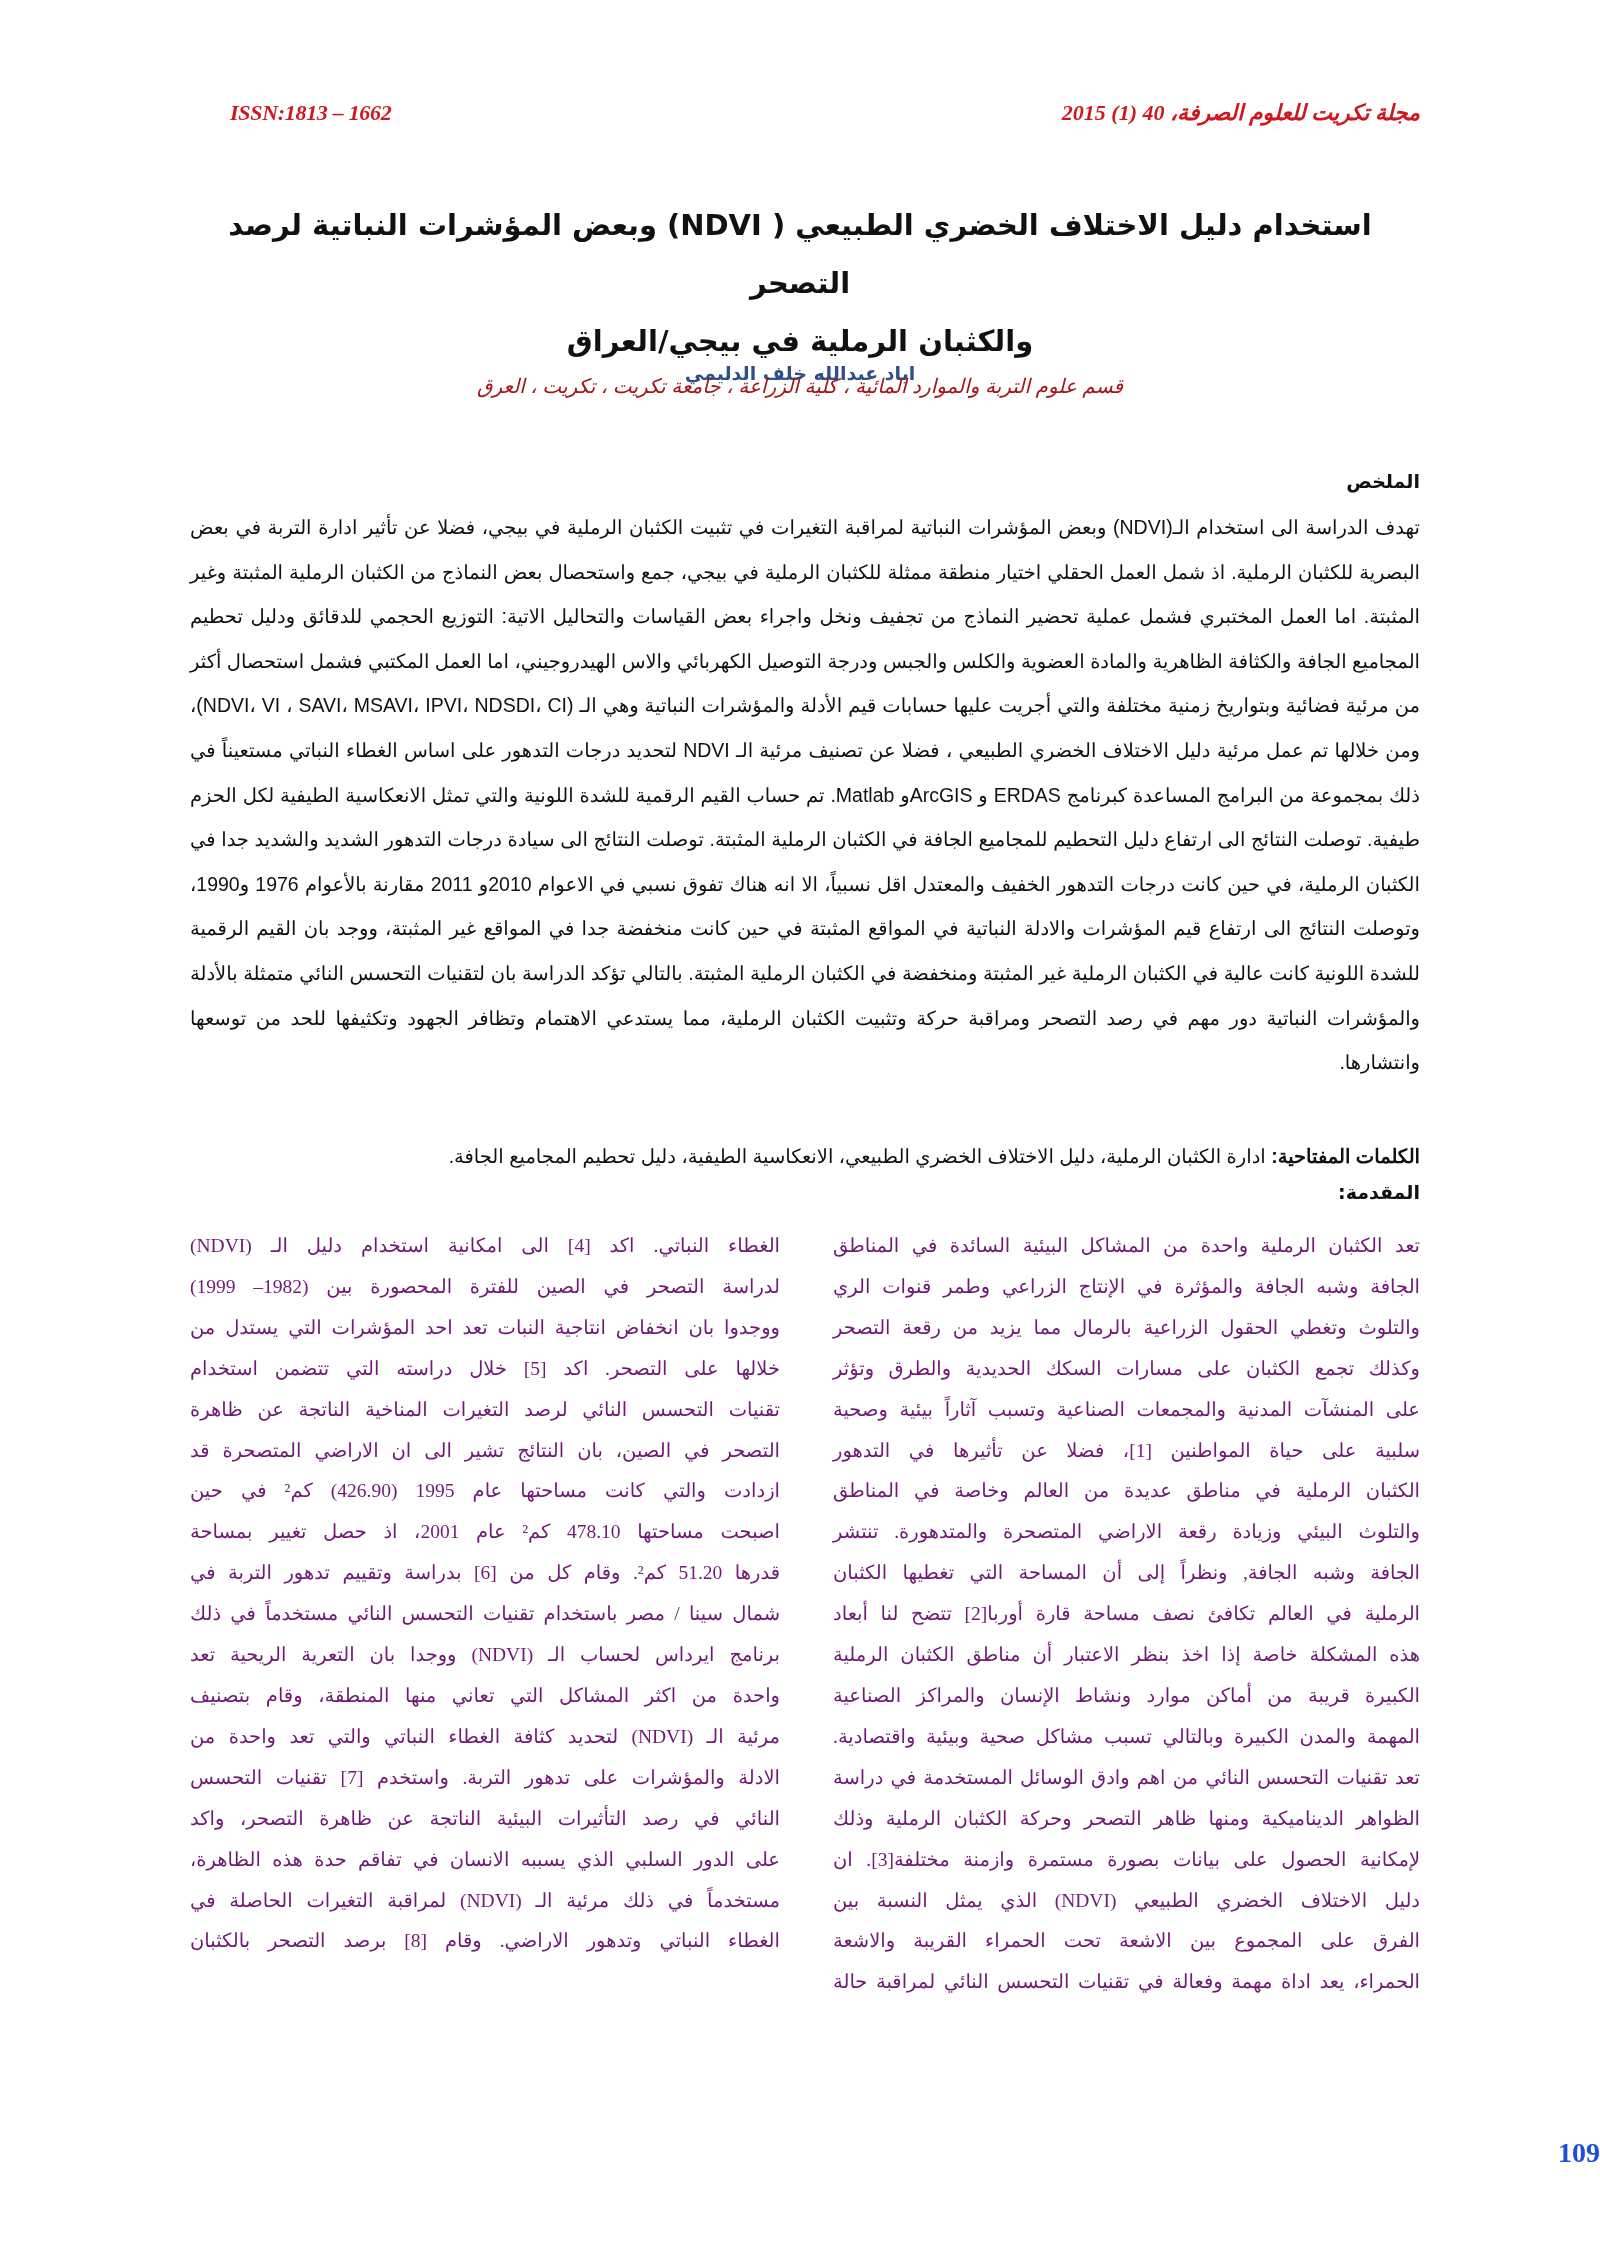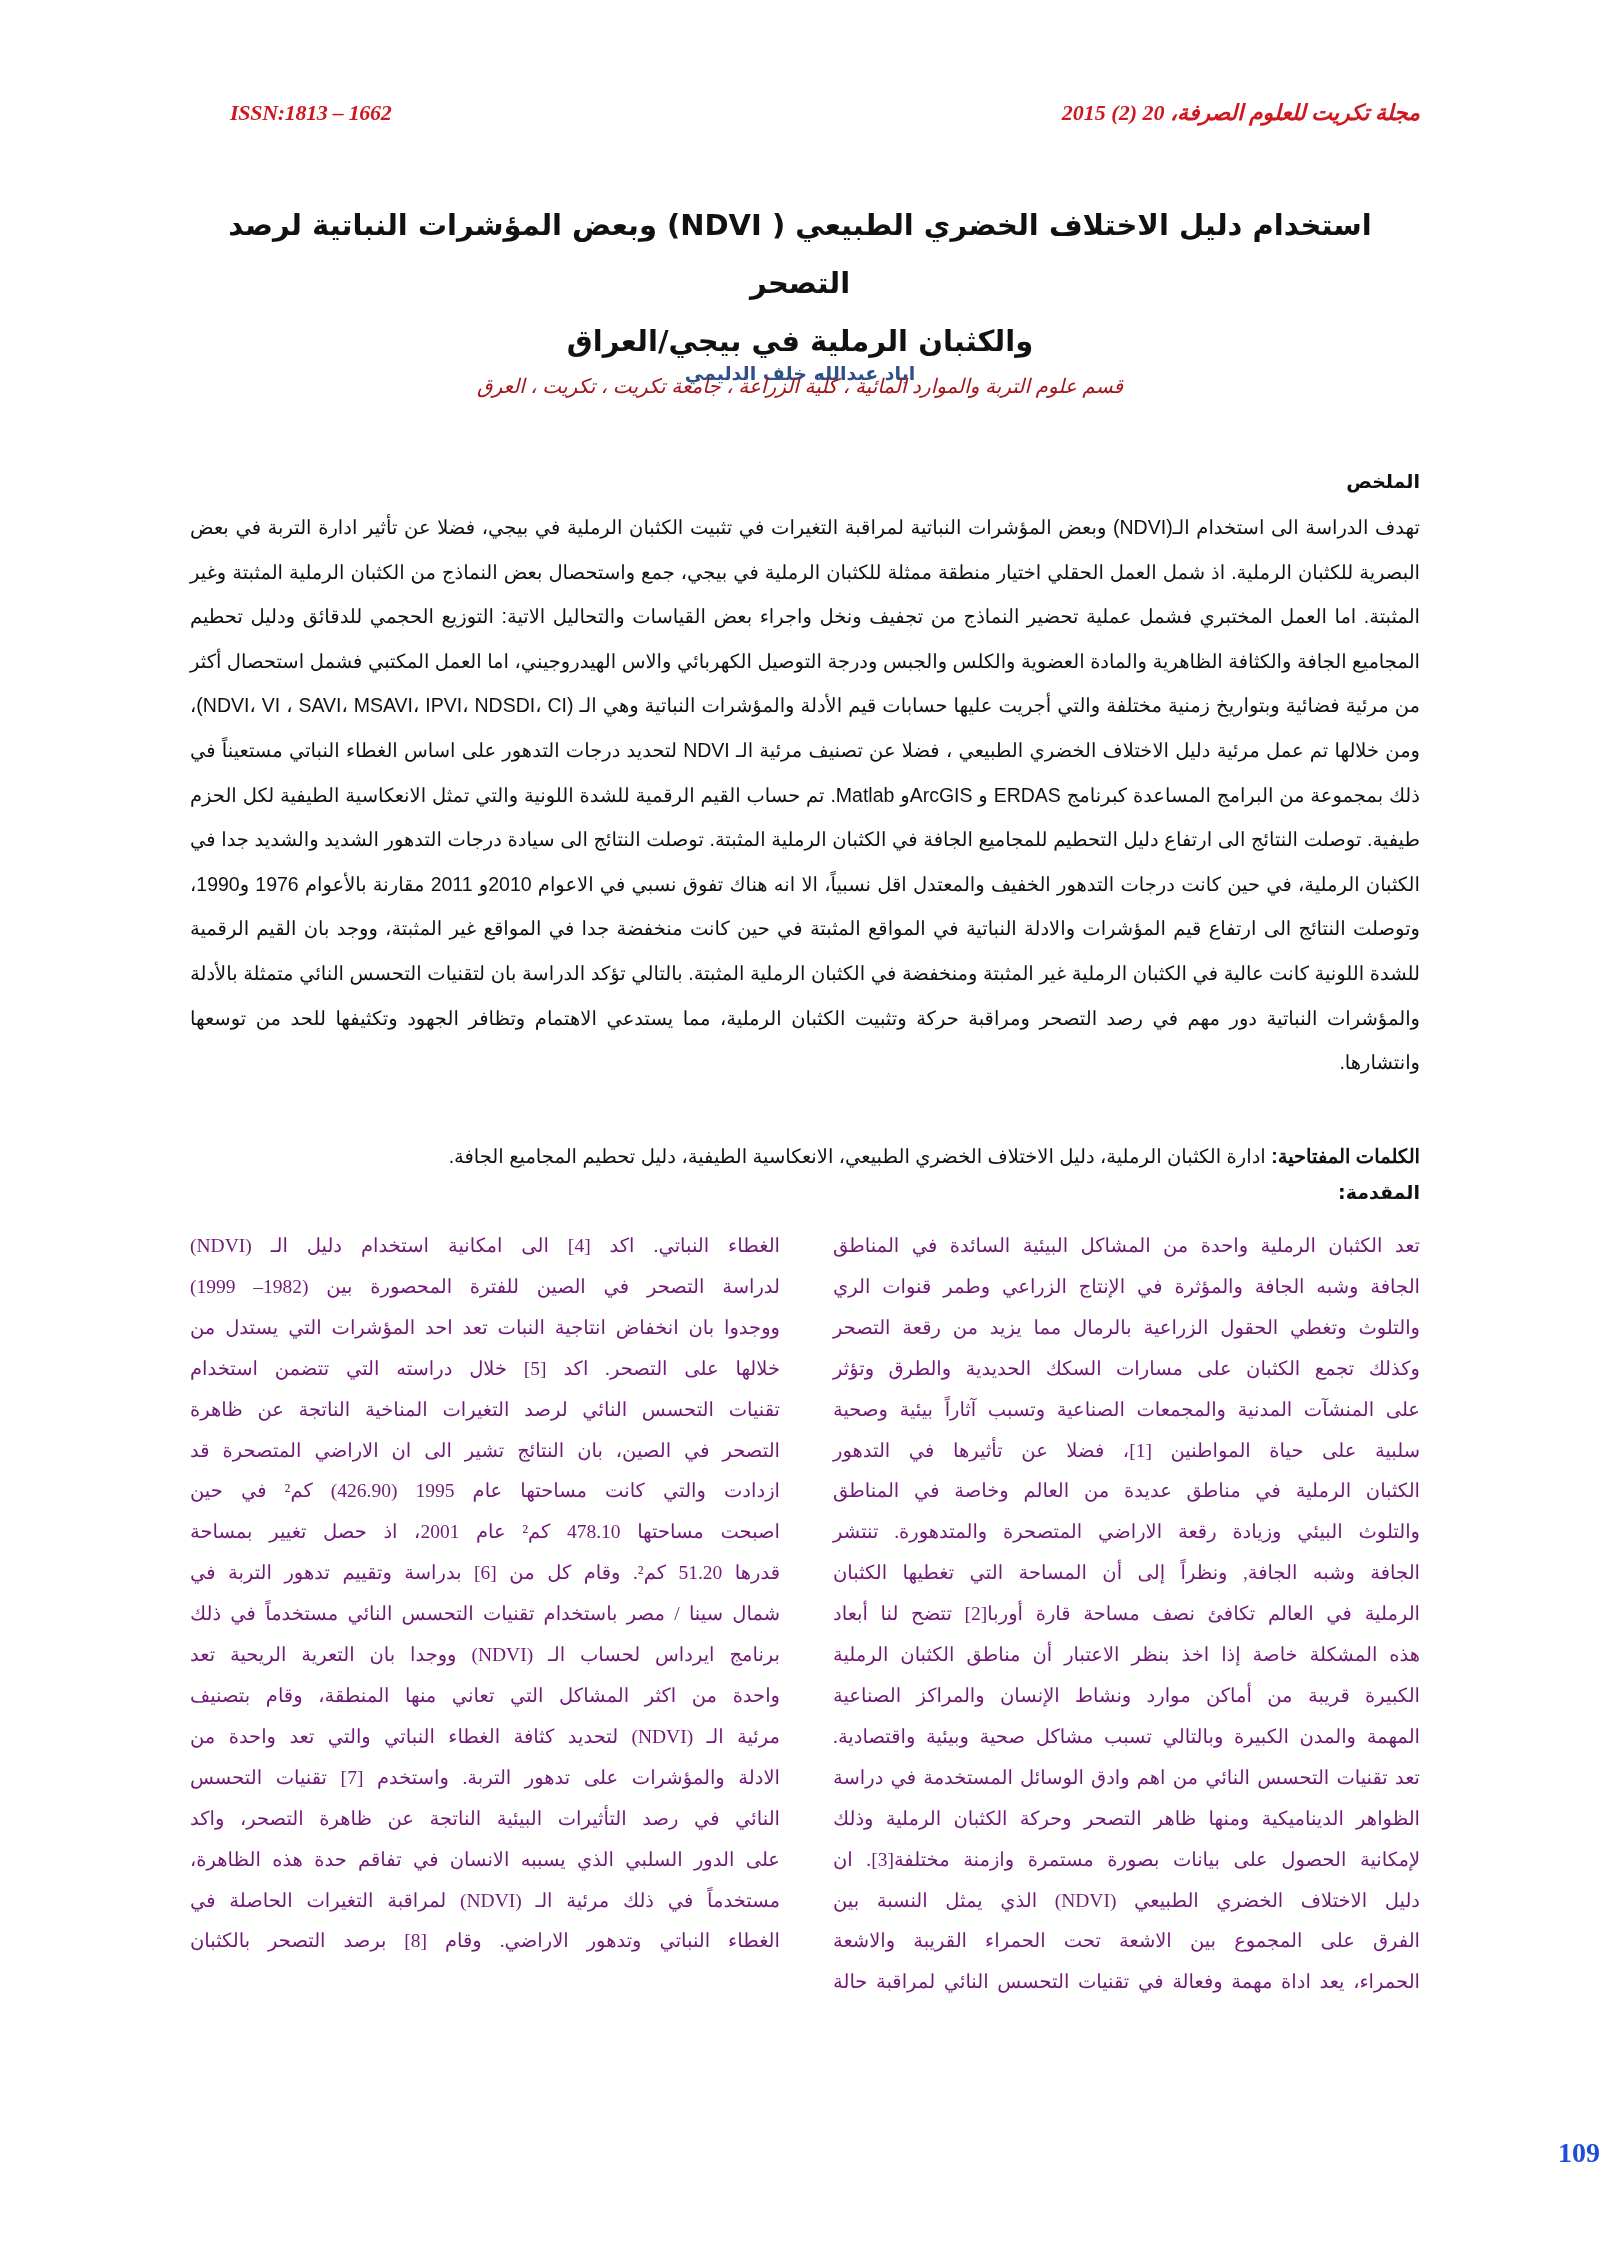--- a/index.html
+++ b/index.html
@@ -27,21 +27,21 @@
 
     .page-num { position: absolute; top: 2137px; left: 0; width: 1600px; text-align: right; font-family: "Liberation Serif", serif; font-weight: bold; font-size: 28px; color: #1d4ed8; }
   </style>
 </head>
 <body>
 
 <div class="page">
 
   <div class="running-head">
     <span class="issn">ISSN:1813 – 1662</span>
-    <span class="journal">مجلة تكريت للعلوم الصرفة، 20 (2) 2015</span>
+    <span class="journal">مجلة تكريت للعلوم الصرفة، 40 (1) 2015</span>
   </div>
 
   <div class="title">
     <div>استخدام دليل الاختلاف الخضري الطبيعي ( NDVI) وبعض المؤشرات النباتية لرصد التصحر</div>
     <div>والكثبان الرملية في بيجي/العراق</div>
   </div>
 
   <div class="author">اياد عبدالله خلف الدليمي</div>
   <div class="affil">قسم علوم التربة والموارد المائية ، كلية الزراعة ، جامعة تكريت ، تكريت ، العرق</div>
 

